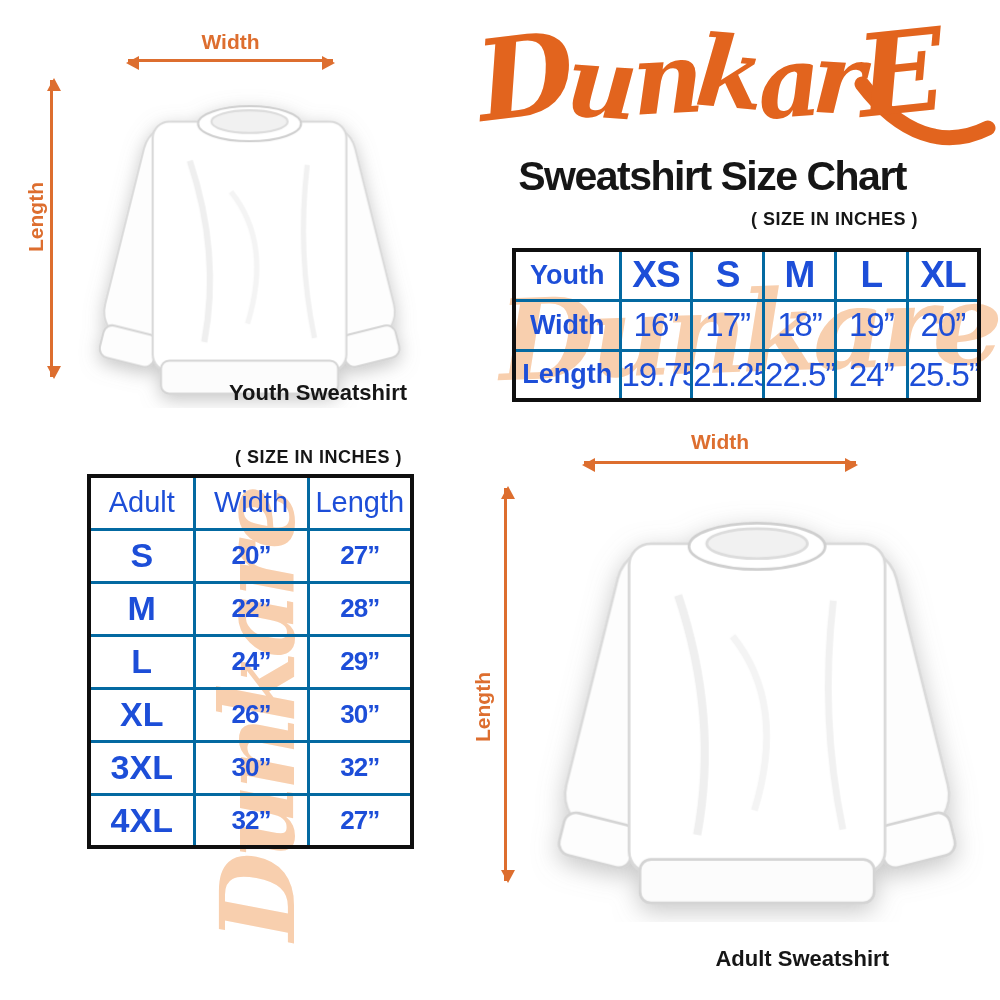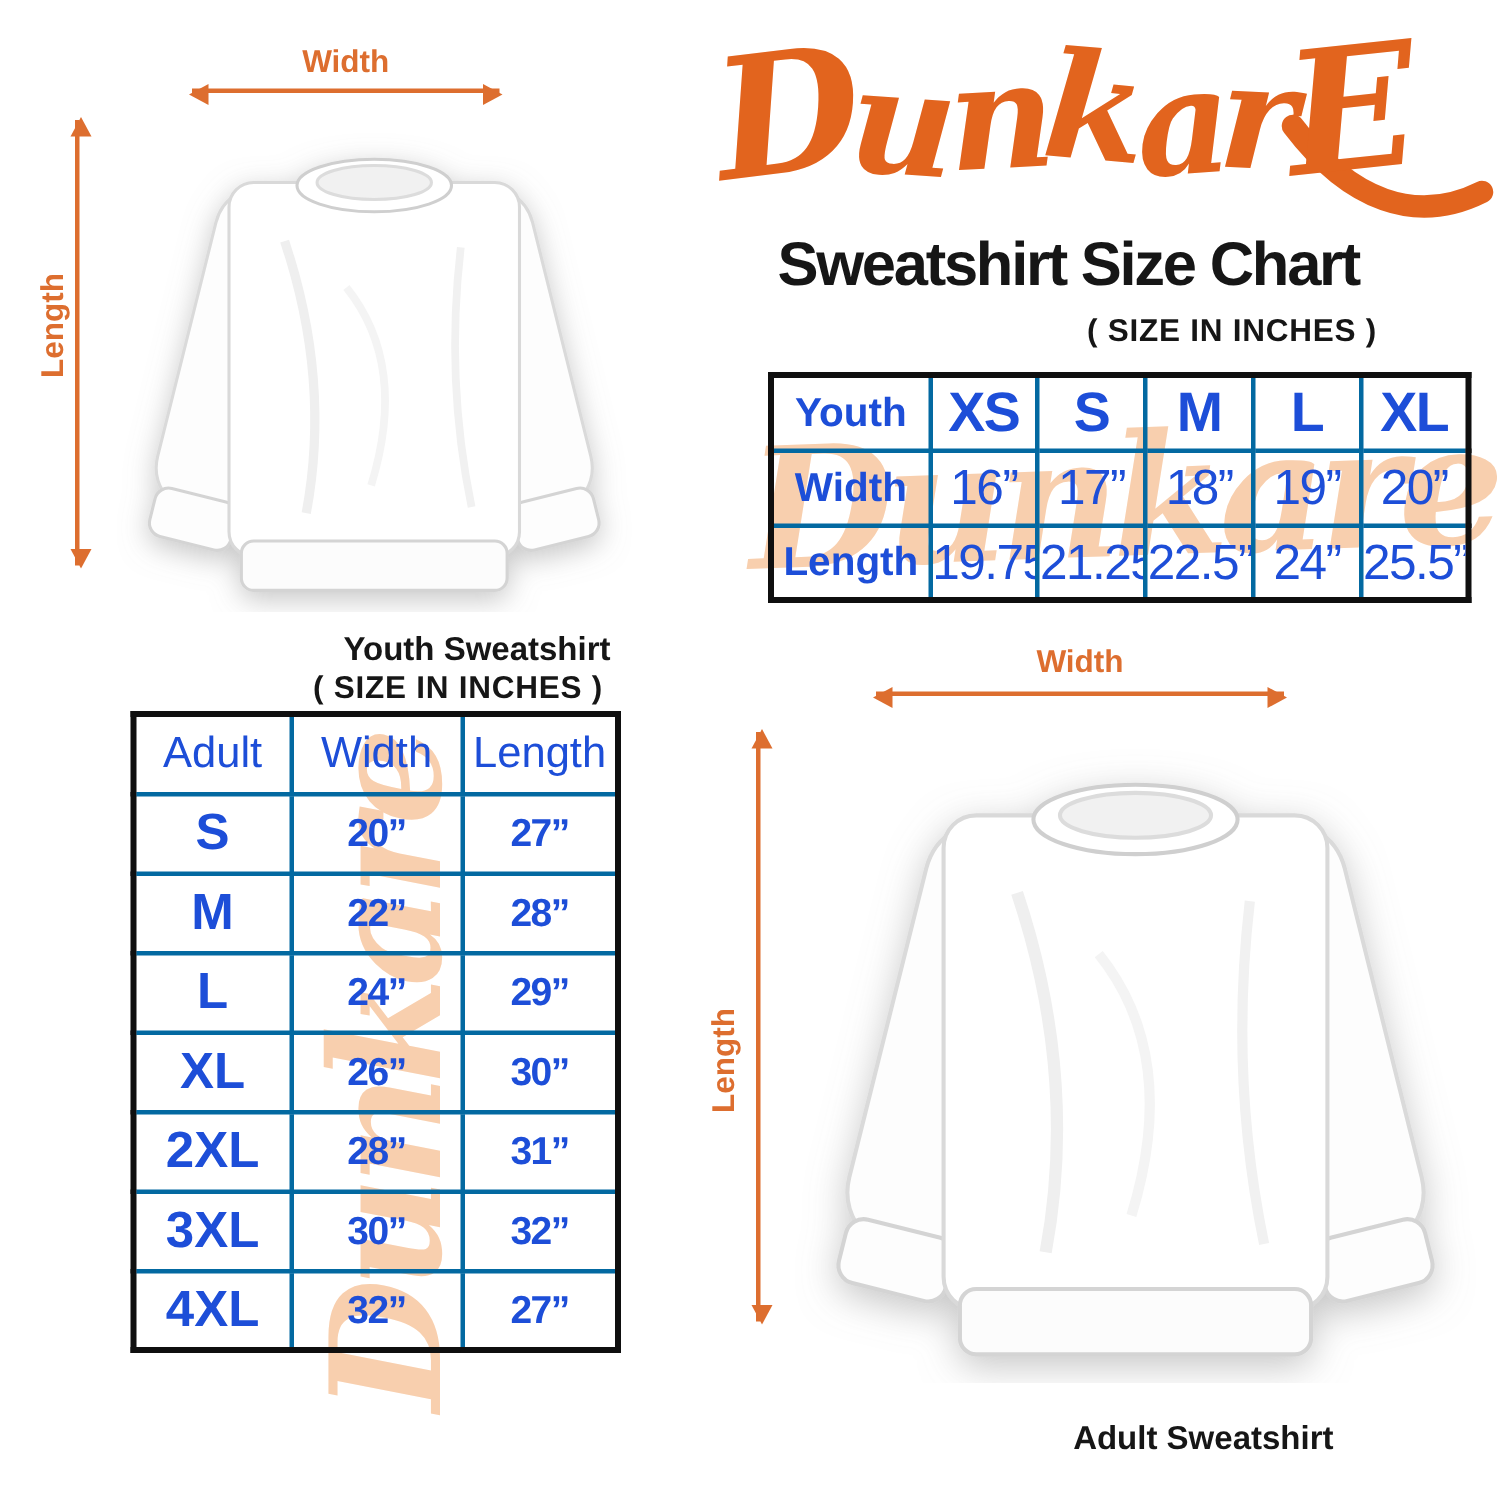--- a/index.html
+++ b/index.html
@@ -42,21 +42,21 @@
   .logo span:nth-child(3){ transform:rotate(-3deg) translateY(2px); }
   .logo span:nth-child(4){ transform:rotate(5deg) translateY(-4px); }
   .logo span:nth-child(5){ transform:rotate(-4deg) translateY(6px); }
   .logo span:nth-child(6){ transform:rotate(3deg) translateY(2px); }
   .logo span:nth-child(7){ font-size:1.16em; transform:rotate(-6deg) translateY(-3px); }
   .logo-swoosh { position:absolute; left:852px; top:76px; width:148px; height:92px; z-index:2; }
 
   .chart-title { position:absolute; left:406px; top:153px; width:500px;
     text-align:right; color:#161616; font-weight:bold; font-size:41px;
     letter-spacing:-1.5px; white-space:nowrap; }
-  .units-note { position:absolute; color:#161616; font-weight:bold; font-size:21px;
+  .units-note { position:absolute; color:#161616; font-weight:bold; font-size:18px;
     text-align:right; letter-spacing:0.5px; white-space:nowrap; }
   .units-note.top { left:618px; top:209px; width:300px; }
   .units-note.mid { left:102px; top:447px; width:300px; }
 
   
   .watermark { position:absolute; font-family:"DejaVu Serif", serif; font-style:italic;
     font-weight:bold; color:#f8cfae; white-space:nowrap; letter-spacing:-6px; z-index:1; }
   .watermark.horiz { left:748px; top:332px; font-size:112px;
     transform:translate(-50%,-50%) rotate(-2deg); }
   .watermark.vert { left:258px; top:716px; font-size:102px;
@@ -113,21 +113,21 @@
 
 <div class="canvas">
 
   <svg class="shirt" style="left:62px; top:66px; width:375px; height:342px;" viewBox="0 0 360 332">
     <use href="#sweatshirt"></use>
   </svg>
   <div class="dim-label" style="left:128px; top:30px; width:205px;">Width</div>
   <div class="arrow-h" style="left:128px; top:59px; width:205px;"></div>
   <div class="dim-label vert" style="left:36px; top:217px;">Length</div>
   <div class="arrow-v" style="left:50px; top:80px; height:297px;"></div>
-  <div class="caption" style="left:198px; top:420px; width:240px;">Youth Sweatshirt</div>
+  <div class="caption" style="left:198px; top:380px; width:240px;">Youth Sweatshirt</div>
 
   <div class="logo" style="color: rgb(226, 100, 30);">
       <span>D</span>
       <span>u</span>
       <span>n</span>
       <span>k</span>
       <span>a</span>
       <span>r</span>
       <span>E</span>
     </div>
@@ -203,25 +203,20 @@
       <td class="size">L</td>
       <td class="num">24”</td>
       <td class="num">29”</td>
     </tr>
     <tr>
       <td class="size">XL</td>
       <td class="num">26”</td>
       <td class="num">30”</td>
     </tr>
     <tr>
-      <td class="size">2XL</td>
-      <td class="num">28”</td>
-      <td class="num">31”</td>
-    </tr>
-    <tr>
       <td class="size">3XL</td>
       <td class="num">30”</td>
       <td class="num">32”</td>
     </tr>
     <tr>
       <td class="size">4XL</td>
       <td class="num">32”</td>
       <td class="num">27”</td>
     </tr>
   </tbody>

